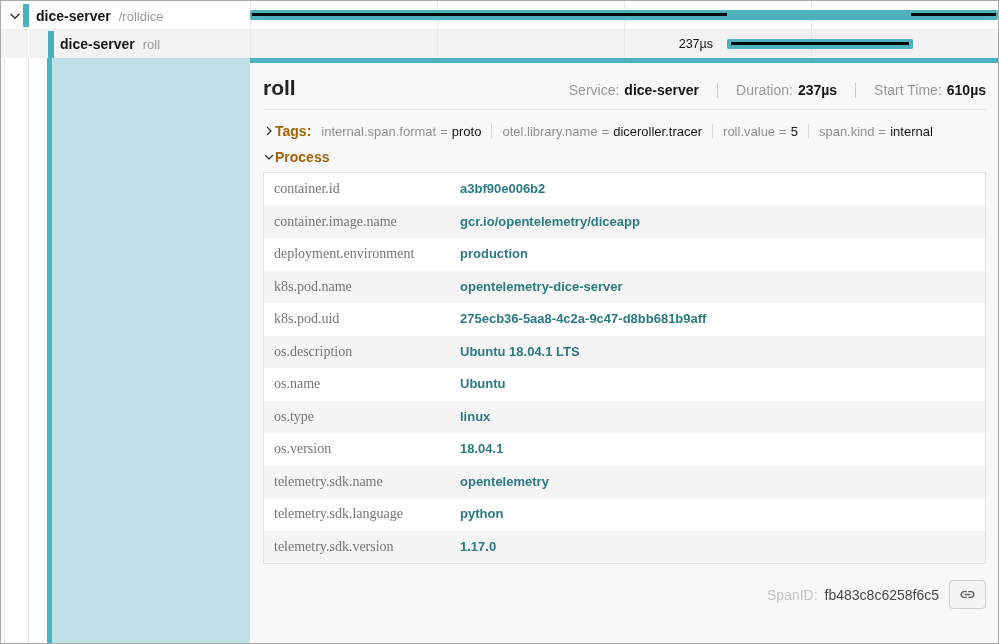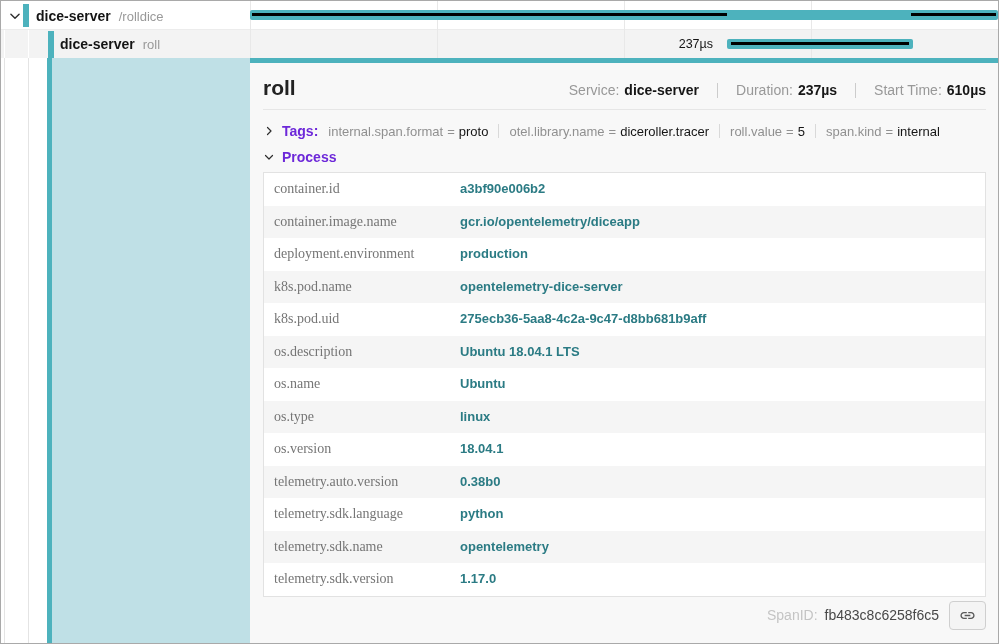--- a/index.html
+++ b/index.html
@@ -49,32 +49,32 @@
   .overview{display:flex;align-items:center;font-size:14px;gap:7px;}
   .ov-item{display:flex;align-items:baseline;}
   .ov-label{color:#989898;}
   .ov-value{color:#161616;font-weight:bold;margin-left:5px;}
   .ov-sep{width:1px;height:15px;background:#ccc;margin:0 11px;align-self:center;}
   .header-divider{border-bottom:1px solid #e6e6e6;margin-top:9px;}
   .acc-row{display:flex;align-items:center;cursor:pointer;}
   .tags-row{margin-top:9px;height:24px;}
   .proc-row{margin-top:2px;height:24px;margin-bottom:3px;}
   .acc-chev{width:12px;height:12px;display:flex;align-items:center;}
-  .acc-label{font-weight:bold;font-size:14px;color:#6d28d9;margin-left:7px;}
+  .acc-label{font-weight:bold;font-size:14px;color:#a16207;}
   .tag-items{display:flex;align-items:center;margin-left:10px;font-size:13px;white-space:nowrap;}
   .tag-key{color:#909090;}
   .tag-eq{color:#909090;margin:0 4px;}
   .tag-val{color:#161616;}
   .tag-sep{width:1px;height:14px;background:#d9d9d9;margin:0 10px;}
   .kv-table{width:100%;background:#fff;border:1px solid #e2e2e2;border-collapse:collapse;font-size:14px;}
   .kv-table tr:nth-child(even){background:#f5f5f5;}
   .kv-table td{padding:8px 6px 8px 10px;line-height:16.5px;vertical-align:middle;font-family:Liberation Serif, serif;}
   td.k{width:170px;color:#757575;}
   td.v{font-family:Liberation Sans, sans-serif;font-size:13px;font-weight:bold;color:var(--val);}
-  .panel-footer{display:flex;justify-content:flex-end;align-items:center;margin-top:4px;}
+  .panel-footer{display:flex;justify-content:flex-end;align-items:center;margin-top:16px;}
   .spanid-label{font-size:14px;color:#c4c4c4;}
   .spanid-value{font-size:14px;color:#484848;margin-left:7px;}
   .link-btn{margin-left:10px;width:37px;height:29px;border:1px solid #cfcfcf;border-radius:4px;
     background:#f4f4f4;display:flex;align-items:center;justify-content:center;cursor:pointer;padding:0;}
 </style>
 </head>
 <body>
 
 <div class="window">
 
@@ -203,30 +203,26 @@
           </tr>
         <tr>
             <td class="k">os.type</td>
             <td class="v">linux</td>
           </tr>
         <tr>
             <td class="k">os.version</td>
             <td class="v">18.04.1</td>
           </tr>
         <tr>
-            <td class="k">telemetry.auto.version</td>
-            <td class="v">0.38b0</td>
+            <td class="k">telemetry.sdk.name</td>
+            <td class="v">opentelemetry</td>
           </tr>
         <tr>
             <td class="k">telemetry.sdk.language</td>
             <td class="v">python</td>
-          </tr>
-        <tr>
-            <td class="k">telemetry.sdk.name</td>
-            <td class="v">opentelemetry</td>
           </tr>
         <tr>
             <td class="k">telemetry.sdk.version</td>
             <td class="v">1.17.0</td>
           </tr>
       </tbody>
     </table>
 
     <div class="panel-footer">
       <span class="spanid-label">SpanID:</span>

